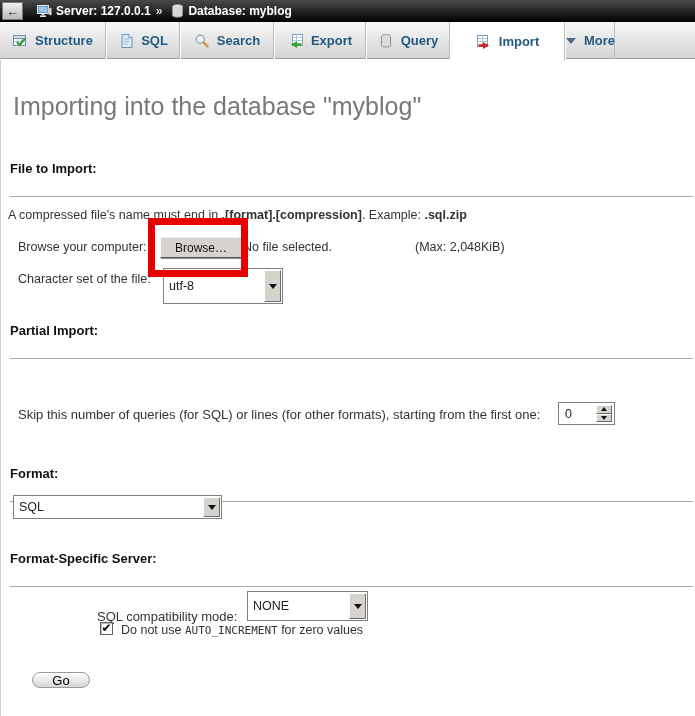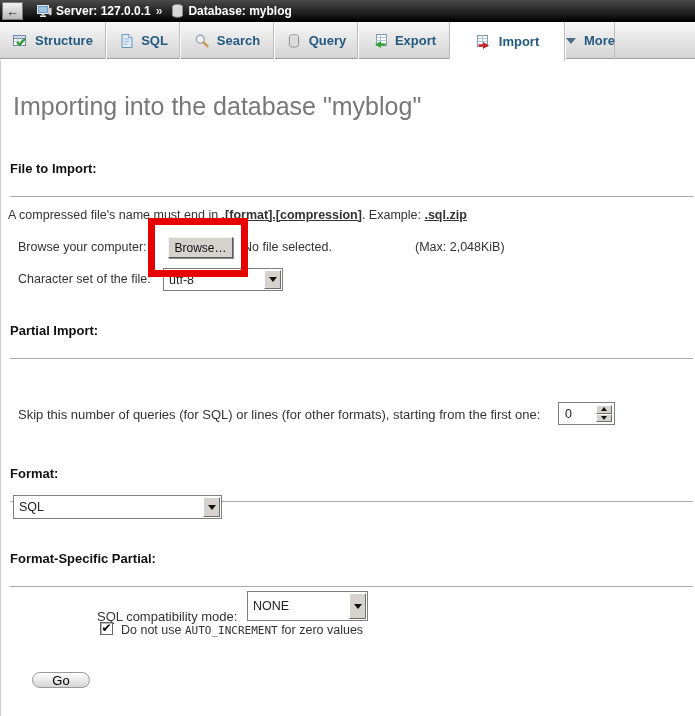--- a/index.html
+++ b/index.html
@@ -62,21 +62,21 @@
     border:1px solid #636363; box-shadow:inset 1px 1px 0 #b9b9b9; vertical-align:-2px; cursor:pointer; }
   .checkbox.checked::after { content:"✔"; position:absolute; left:0.5px; top:-2px;
     font-size:12px; color:#000; }
   .go-button { position:absolute; left:32px; top:672px; width:58px; height:16px;
     border:1px solid #9a9a9a; border-radius:13px; background:linear-gradient(#ffffff,#d5d5d5);
     font-size:13px; color:#000; display:flex; align-items:center; justify-content:center; cursor:pointer;
     font-family:"Liberation Sans",sans-serif; }
 
   .mono { font-family:"DejaVu Sans Mono","Liberation Mono",monospace; font-size:11px; }
   .it { font-style:italic; }
-  .b { font-weight:bold;text-decoration:underline; }
+  .b { font-weight:bold; }
 
   
   .red-box { position:absolute; left:148px; top:218px; width:100px; height:59px;
     border:7px solid #e60000; z-index:50; pointer-events:none; }
 
   .allow-block { position:absolute; left:8px; top:354px; width:672px; font-size:13px;
     line-height:19.5px; color:#333; }
   .allow-block .checkbox { margin:0 15px 0 9px; }
 </style>
 </head>
@@ -124,34 +124,34 @@
         </svg>
       <span>SQL</span>
     </div>
     <div class="tab" style="width:94px">
       <svg width="16" height="16" viewBox="0 0 16 16">
           <circle cx="6.3" cy="6.3" r="4" fill="#eef4fa" stroke="#97a7b7" stroke-width="1.4"></circle>
           <path d="M9.4 9.4l4 3.8" stroke="#c89b5a" stroke-width="2.6" stroke-linecap="round"></path>
         </svg>
       <span>Search</span>
     </div>
-    <div class="tab" style="width:84px">
-      <svg width="16" height="16" viewBox="0 0 16 16">
-          <ellipse cx="8" cy="3.6" rx="4.6" ry="1.9" fill="#ededed" stroke="#909090"></ellipse>
-          <path d="M3.4 3.6v8.6c0 1.1 2 1.9 4.6 1.9s4.6-.8 4.6-1.9V3.6" fill="#dcdcdc" stroke="#909090"></path>
-        </svg>
-      <span>Query</span>
-    </div>
     <div class="tab" style="width:92px">
       <svg width="16" height="16" viewBox="0 0 16 16">
           <rect x="4.5" y="1.5" width="10" height="11" fill="#fff" stroke="#7a9ab8"></rect>
           <path d="M4.5 4.5h10M4.5 7.5h10M8.5 1.5v11" stroke="#b0c8dc"></path>
           <polygon points="9,8 9,10.2 13.5,10.2 13.5,12.8 9,12.8 9,15 3,11.4" fill="#35a435"></polygon>
         </svg>
       <span>Export</span>
+    </div>
+    <div class="tab" style="width:84px">
+      <svg width="16" height="16" viewBox="0 0 16 16">
+          <ellipse cx="8" cy="3.6" rx="4.6" ry="1.9" fill="#ededed" stroke="#909090"></ellipse>
+          <path d="M3.4 3.6v8.6c0 1.1 2 1.9 4.6 1.9s4.6-.8 4.6-1.9V3.6" fill="#dcdcdc" stroke="#909090"></path>
+        </svg>
+      <span>Query</span>
     </div>
     <div class="tab active" style="width:115px">
       <svg width="16" height="16" viewBox="0 0 16 16">
           <rect x="1.5" y="1.5" width="10" height="11" fill="#fff" stroke="#7a9ab8"></rect>
           <path d="M1.5 4.5h10M1.5 7.5h10M6.5 1.5v11" stroke="#b0c8dc"></path>
           <polygon points="7,8 7,10.2 2.5,10.2 2.5,12.8 7,12.8 7,15 13,11.4" fill="#cc2525"></polygon>
         </svg>
       <span>Import</span>
     </div>
     <div class="tab" style="width:50px">
@@ -165,25 +165,25 @@
   <div class="left-edge"></div>
 
   <h1 class="page-title">Importing into the database "myblog"</h1>
 
   <div class="section-heading" style="top:161px">File to Import:</div>
   <div class="txt note" style="left:8px; top:192px;">
     <br>
     <span>A compressed file's name must end in </span><span class="b">.[format].[compression]</span><span>. Example: </span><span class="b">.sql.zip</span>
   </div>
   <span class="txt" style="left:18px; top:240px;">Browse your computer:</span>
-  <button class="win-button" style="left:168px; top:237px; width:65px; height:21px;">Browse…</button>
+  <button class="win-button" style="left:160px; top:237px; width:82px; height:21px;">Browse…</button>
   <span class="txt" style="left:243px; top:240px;text-align:center;">No file selected.</span>
   <span class="txt" style="left:415px; top:240px;">(Max: 2,048KiB)</span>
   <span class="txt" style="left:18px; top:272px;">Character set of the file:</span>
-  <div class="combo" style="left:163px; top:268px; width:120px; height:23px;">
+  <div class="combo" style="left:163px; top:268px; width:120px; height:36px;">
     <span class="val">utf-8</span>
     <span class="arrow-btn">
         <span class="tri-down"></span>
       </span>
   </div>
 
   <div class="red-box"></div>
 
   <div class="section-heading" style="top:323px">Partial Import:</div>
   <span class="txt" style="left:18px; top:407px; font-size:13px;">Skip this number of queries (for SQL) or lines (for other formats), starting from the first one:</span>
@@ -200,21 +200,21 @@
   </div>
 
   <div class="section-heading" style="top:466px">Format:</div>
   <div class="combo" style="left:13px; top:495px; width:209px; height:24px;">
     <span class="val">SQL</span>
     <span class="arrow-btn">
         <span class="tri-down"></span>
       </span>
   </div>
 
-  <div class="section-heading" style="top:551px">Format-Specific Partial:</div>
+  <div class="section-heading" style="top:551px">Format-Specific Server:</div>
   <span class="txt" style="left:97px; top:609px; font-size:13px;">SQL compatibility mode:</span>
   <div class="combo" style="left:247px; top:591px; width:121px; height:30px;">
     <span class="val">NONE</span>
     <span class="arrow-btn">
         <span class="tri-down"></span>
       </span>
   </div>
   <span class="checkbox checked" style="position:absolute; left:100px; top:622px;"></span>
   <span class="txt" style="left:121px; top:623px; font-size:12.5px;">
     <span>Do not use </span><span class="mono">AUTO_INCREMENT</span><span> for zero values</span>

